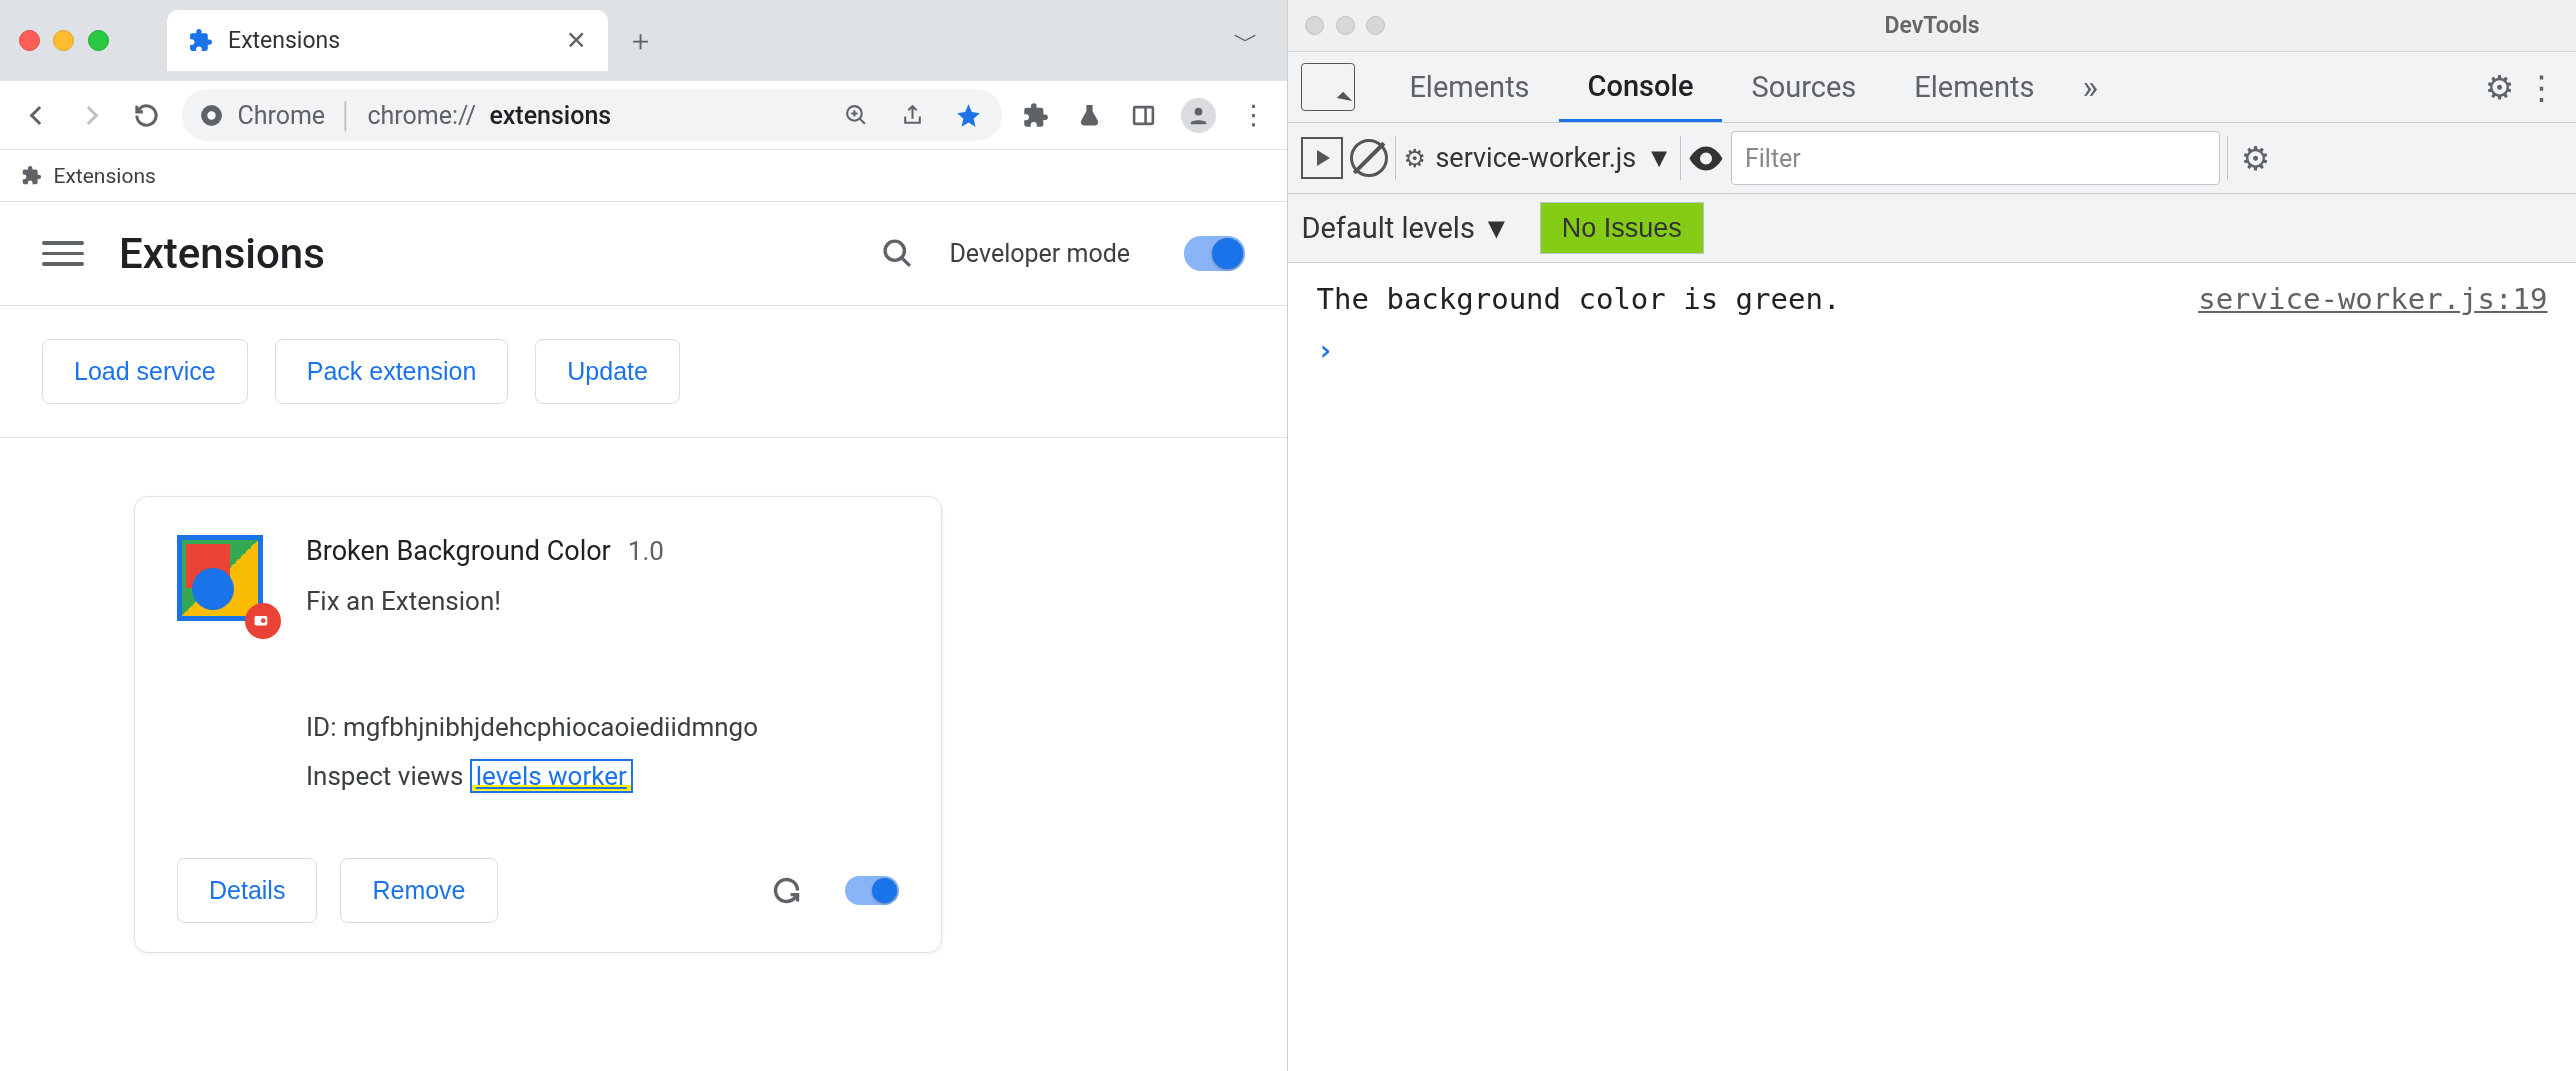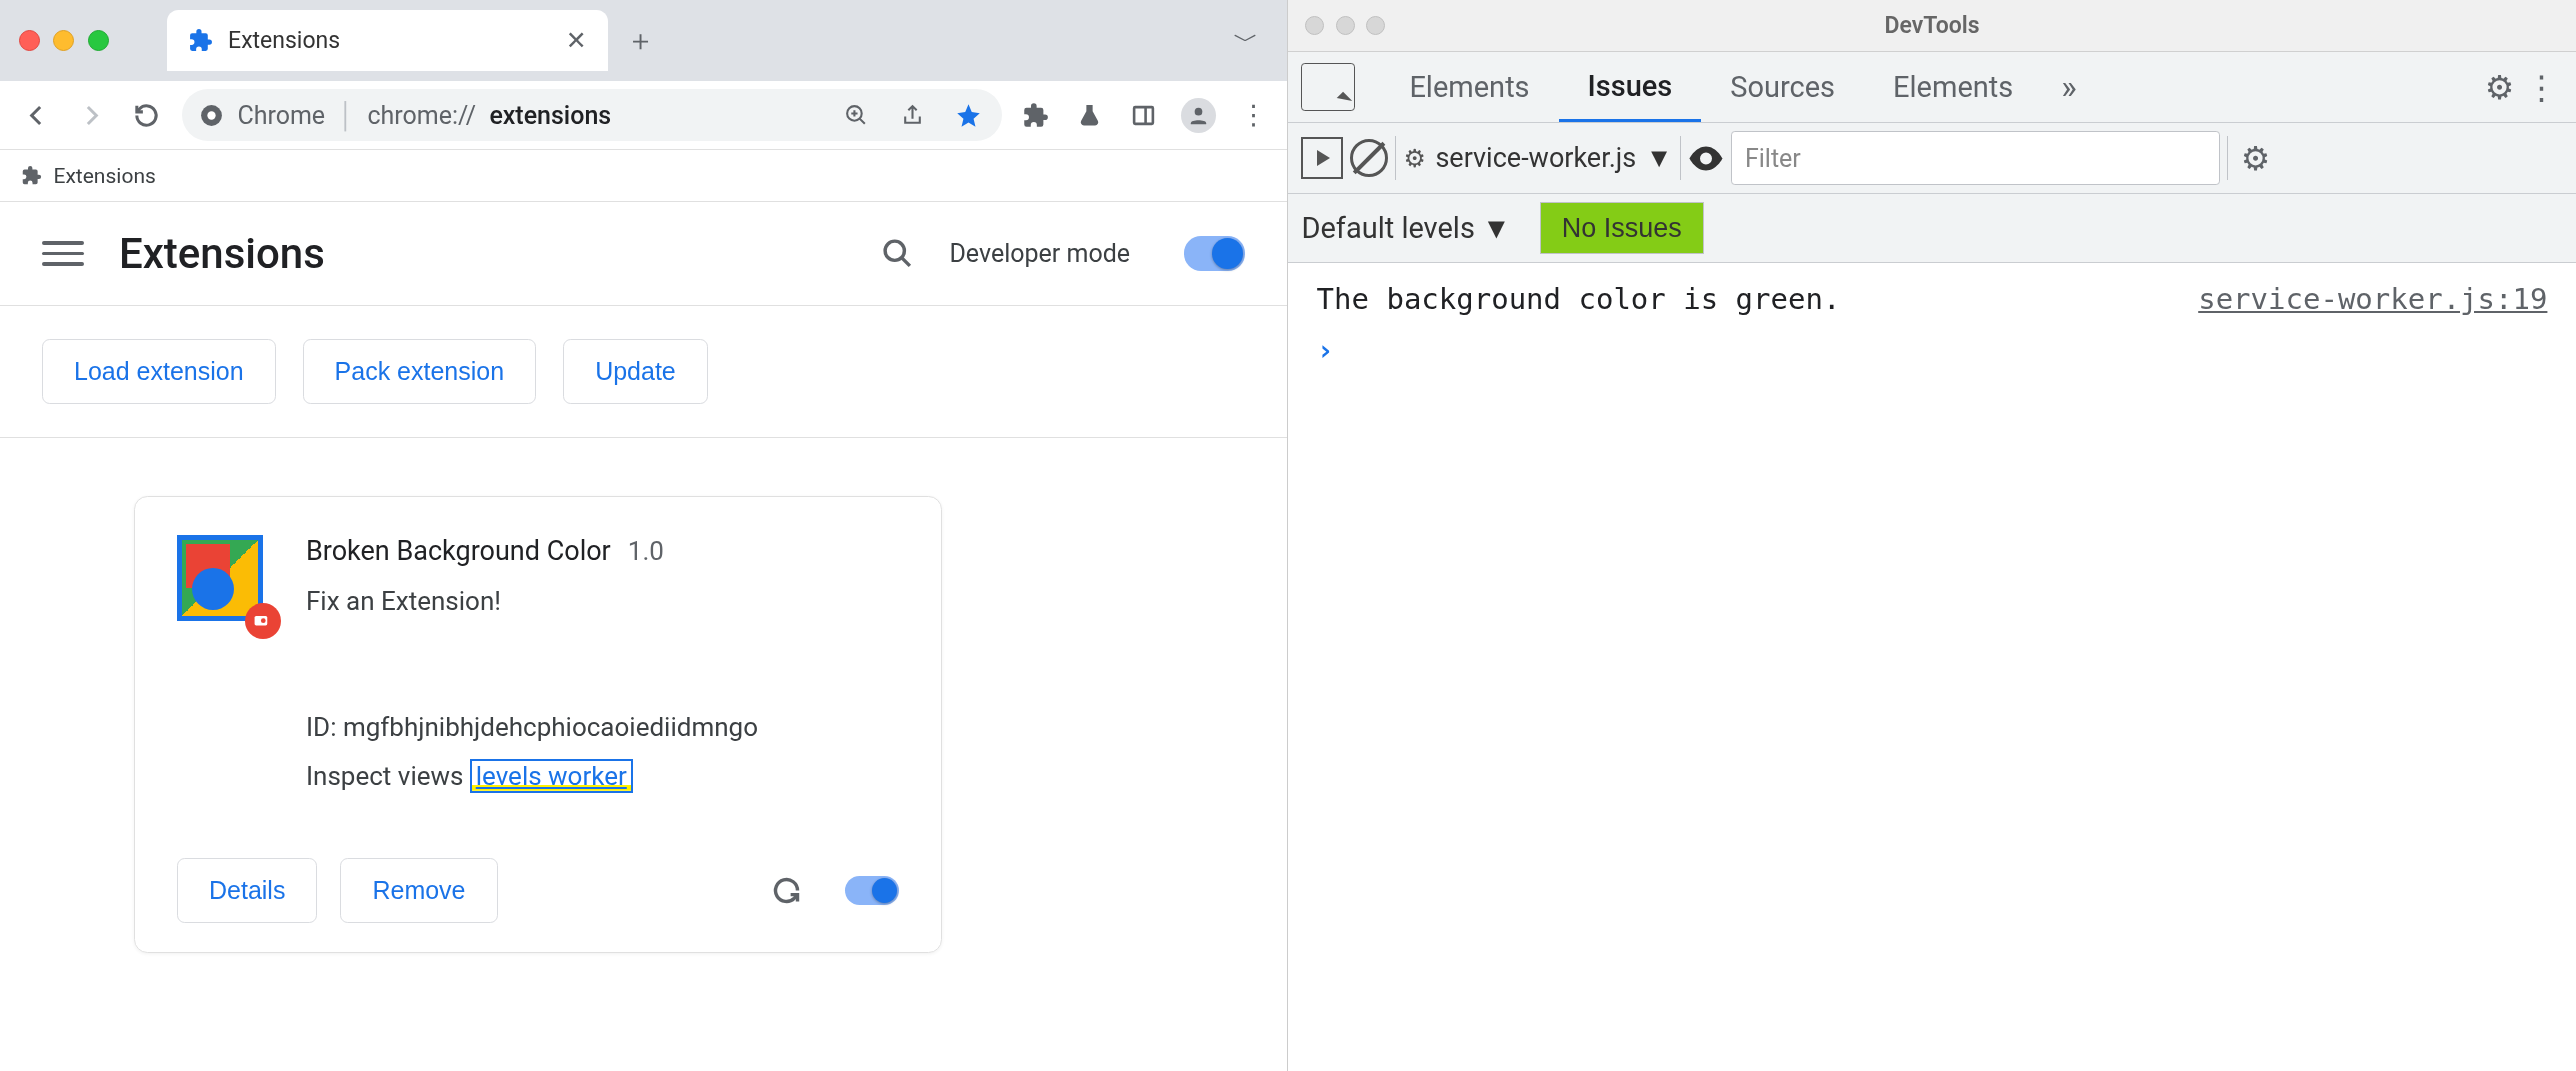--- a/index.html
+++ b/index.html
@@ -342,21 +342,21 @@
           <path d="M15 15l6 6"></path>
         </svg>
     </span>
     <span class="dev-mode-label">Developer mode</span>
     <div class="toggle">
         <div class="knob"></div>
       </div>
   </div>
 
   <div class="dev-buttons-row">
-    <button class="pill-btn">Load extension</button>
+    <button class="pill-btn">Load service</button>
     <button class="pill-btn">Pack extension</button>
     <button class="pill-btn">Update</button>
   </div>
 
   <div class="ext-body">
     <div class="ext-card">
       <div class="card-top">
         <div class="ext-icon">
           <div class="ext-icon-inner">
             <div class="redsq"></div>
@@ -407,21 +407,21 @@
       <div></div>
       <div></div>
       <div></div>
     </div>
     <div class="dt-title">DevTools</div>
   </div>
 
   <div class="dt-tabs">
     <div class="dt-inspect-btn"></div>
     <div class="dt-tab">Elements</div>
-    <div class="dt-tab active">Issues</div>
+    <div class="dt-tab active">Console</div>
     <div class="dt-tab">Sources</div>
     <div class="dt-tab">Elements</div>
     <div class="dt-chevmore">»</div>
     <div class="spacer"></div>
     <div class="dt-gear">⚙</div>
     <div class="dt-more">⋮</div>
   </div>
 
   <div class="dt-toolbar">
     <div class="dt-play"></div>

